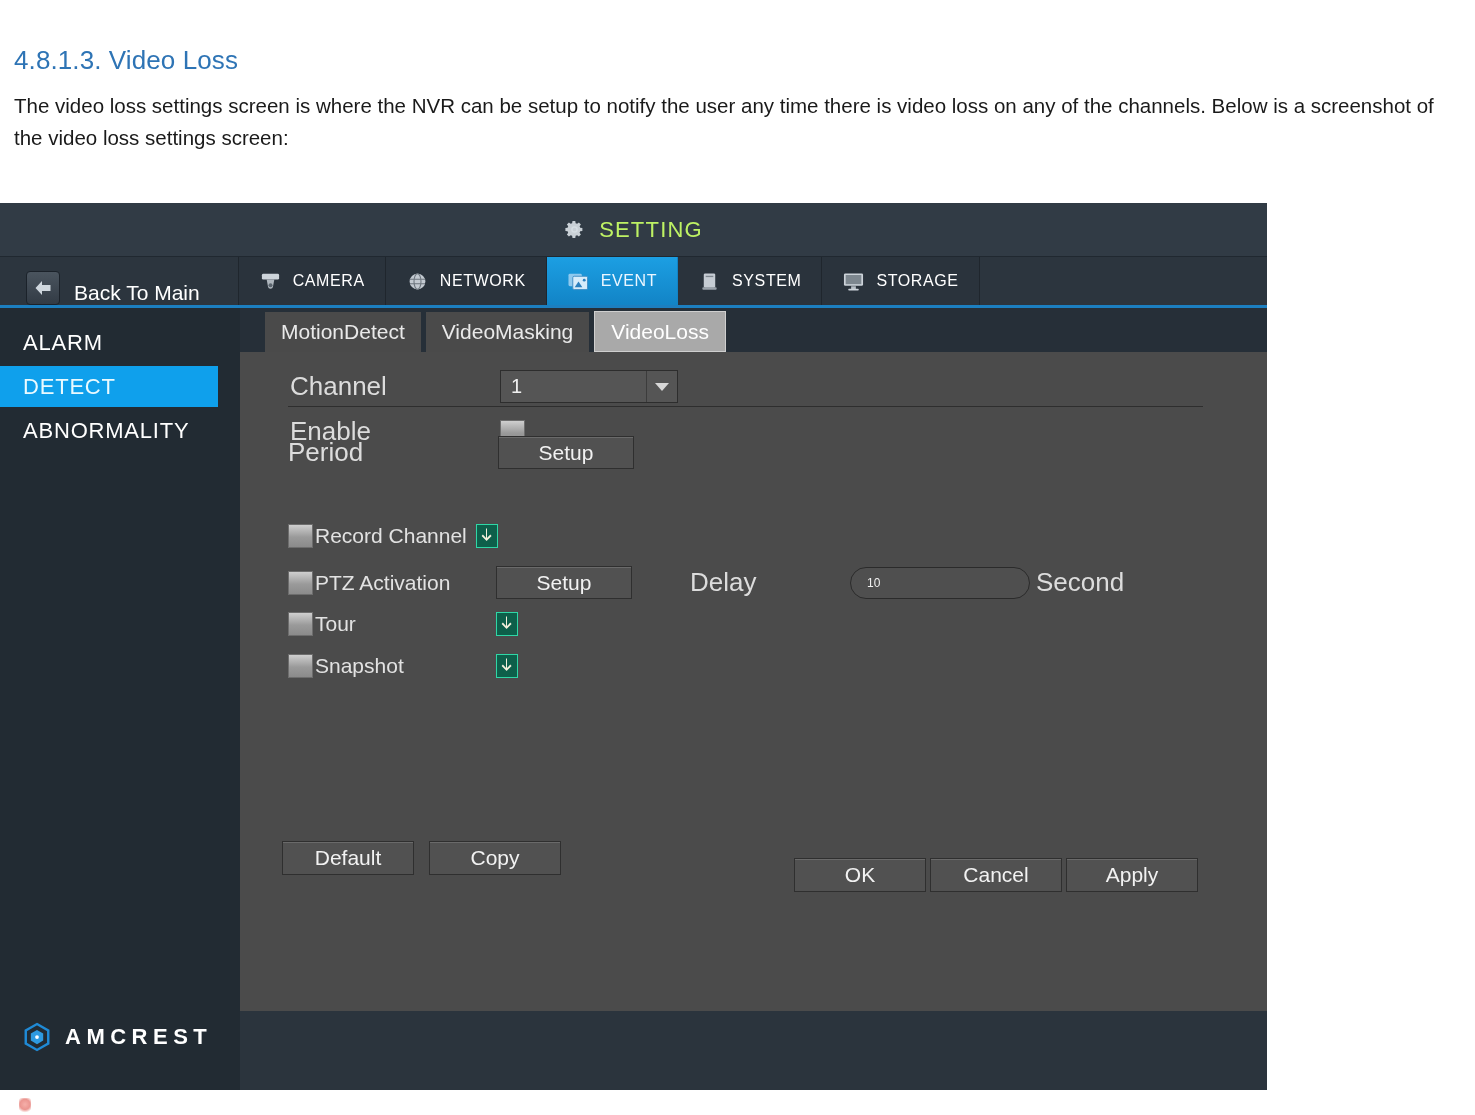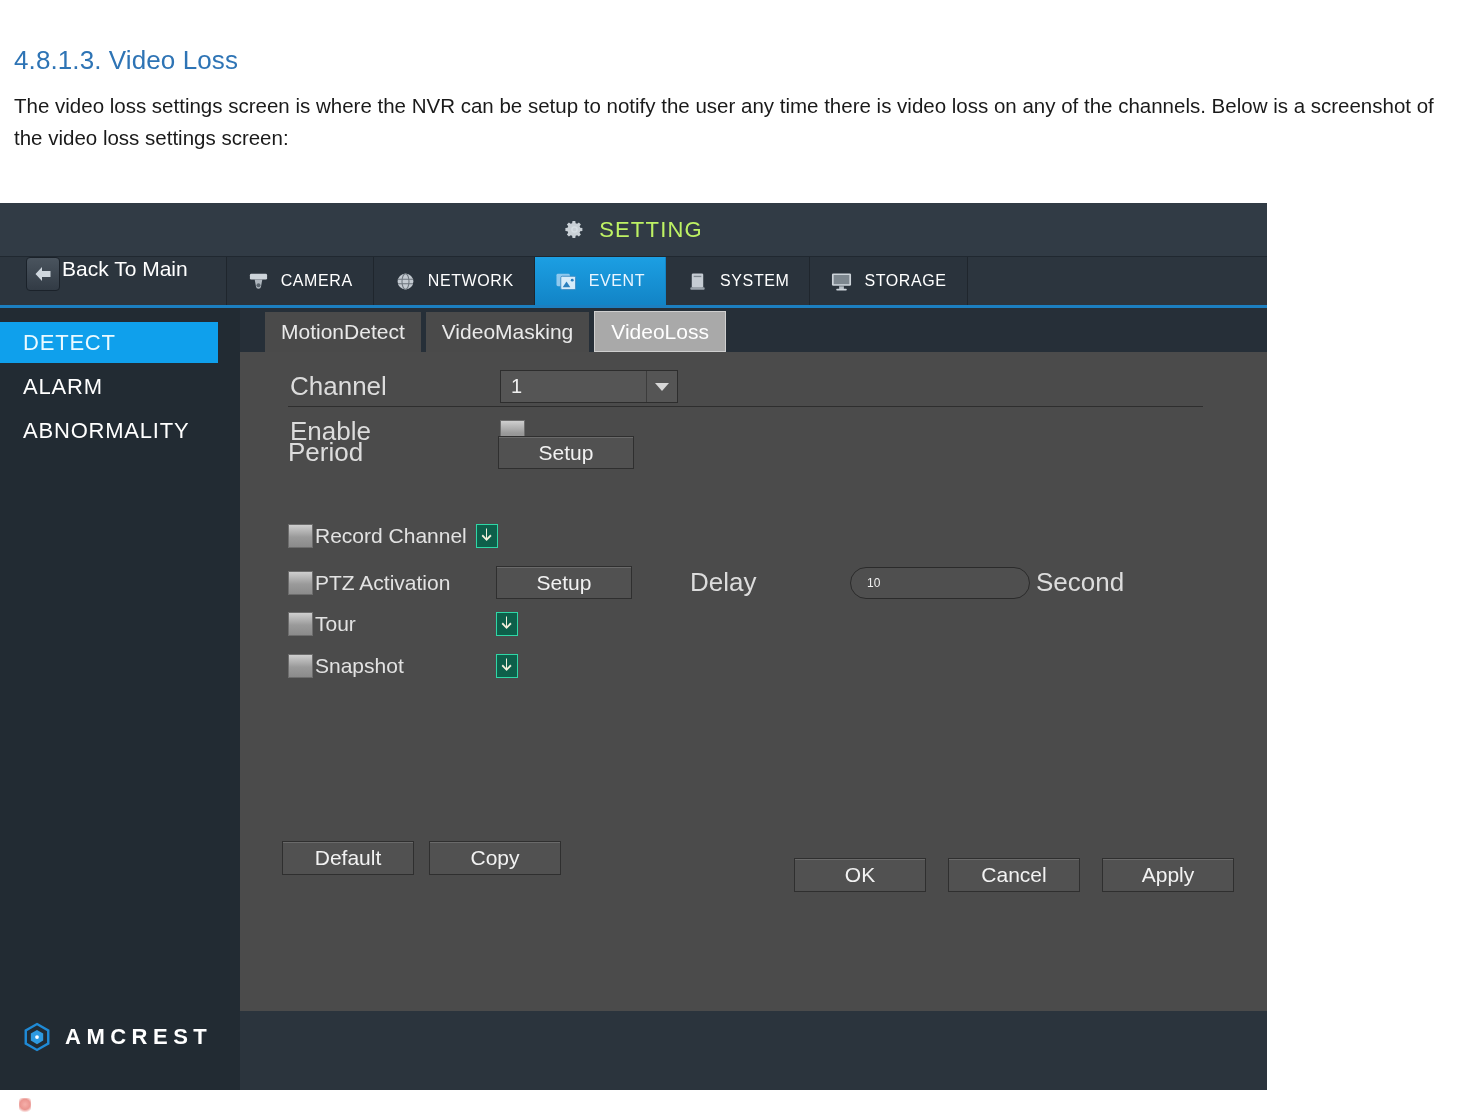--- a/index.html
+++ b/index.html
@@ -44,21 +44,21 @@
   }
   .gear-ico{width:21px;height:21px;display:block;}
 
   
   .nvr-menubar{
     position:absolute;left:0;top:54px;width:100%;height:48px;
     background:#2c353e;
     display:flex;align-items:stretch;
   }
   .back-main{
-    display:flex;align-items:flex-start;gap:2px;
+    display:flex;align-items:flex-end;gap:14px;
     padding:0 20px 0 26px;cursor:pointer;
   }
   .back-btn-ico{
     width:32px;height:32px;border-radius:4px;
     background:linear-gradient(#4a545e,#323b45);
     border:1px solid #1b222a;
     display:flex;align-items:center;justify-content:center;
   }
   .back-main-label{color:#ffffff;font-size:21px;white-space:nowrap;}
 
@@ -300,25 +300,25 @@
       </div>
     </div>
   </div>
 
   <div class="blue-rule"></div>
 
   <div class="nvr-body">
 
     <div class="nvr-sidebar">
       <div style="height:14px"></div>
+      <div class="side-item">
+        <span>ALARM</span>
+      </div>
       <div class="side-item active">
         <span>DETECT</span>
-      </div>
-      <div class="side-item">
-        <span>ALARM</span>
       </div>
       <div class="side-item">
         <span>ABNORMALITY</span>
       </div>
 
       <div class="amcrest-logo">
         <span>
           <svg class="amc-mark" viewBox="0 0 32 32" aria-hidden="true">
             <path d="M16 2.2 28 9.1v13.8L16 29.8 4 22.9V9.1z" fill="none" stroke="#1f8ad6" stroke-width="2.6"></path>
             <path d="M16 8.4 22.6 12.2v7.6L16 23.6 9.4 19.8v-7.6z" fill="#2e9ae0"></path>
@@ -428,21 +428,21 @@
 
         <div class="row" style="left:42px;top:489px;gap:15px;">
           <div class="btn btn-bottom">
             <span>Default</span>
           </div>
           <div class="btn btn-bottom">
             <span>Copy</span>
           </div>
         </div>
 
-        <div class="row" style="left:554px;top:506px;gap:22px;">
+        <div class="row" style="left:554px;top:506px;gap:4px;">
           <div class="btn btn-bottom">
             <span>OK</span>
           </div>
           <div class="btn btn-bottom">
             <span>Cancel</span>
           </div>
           <div class="btn btn-bottom">
             <span>Apply</span>
           </div>
         </div>

